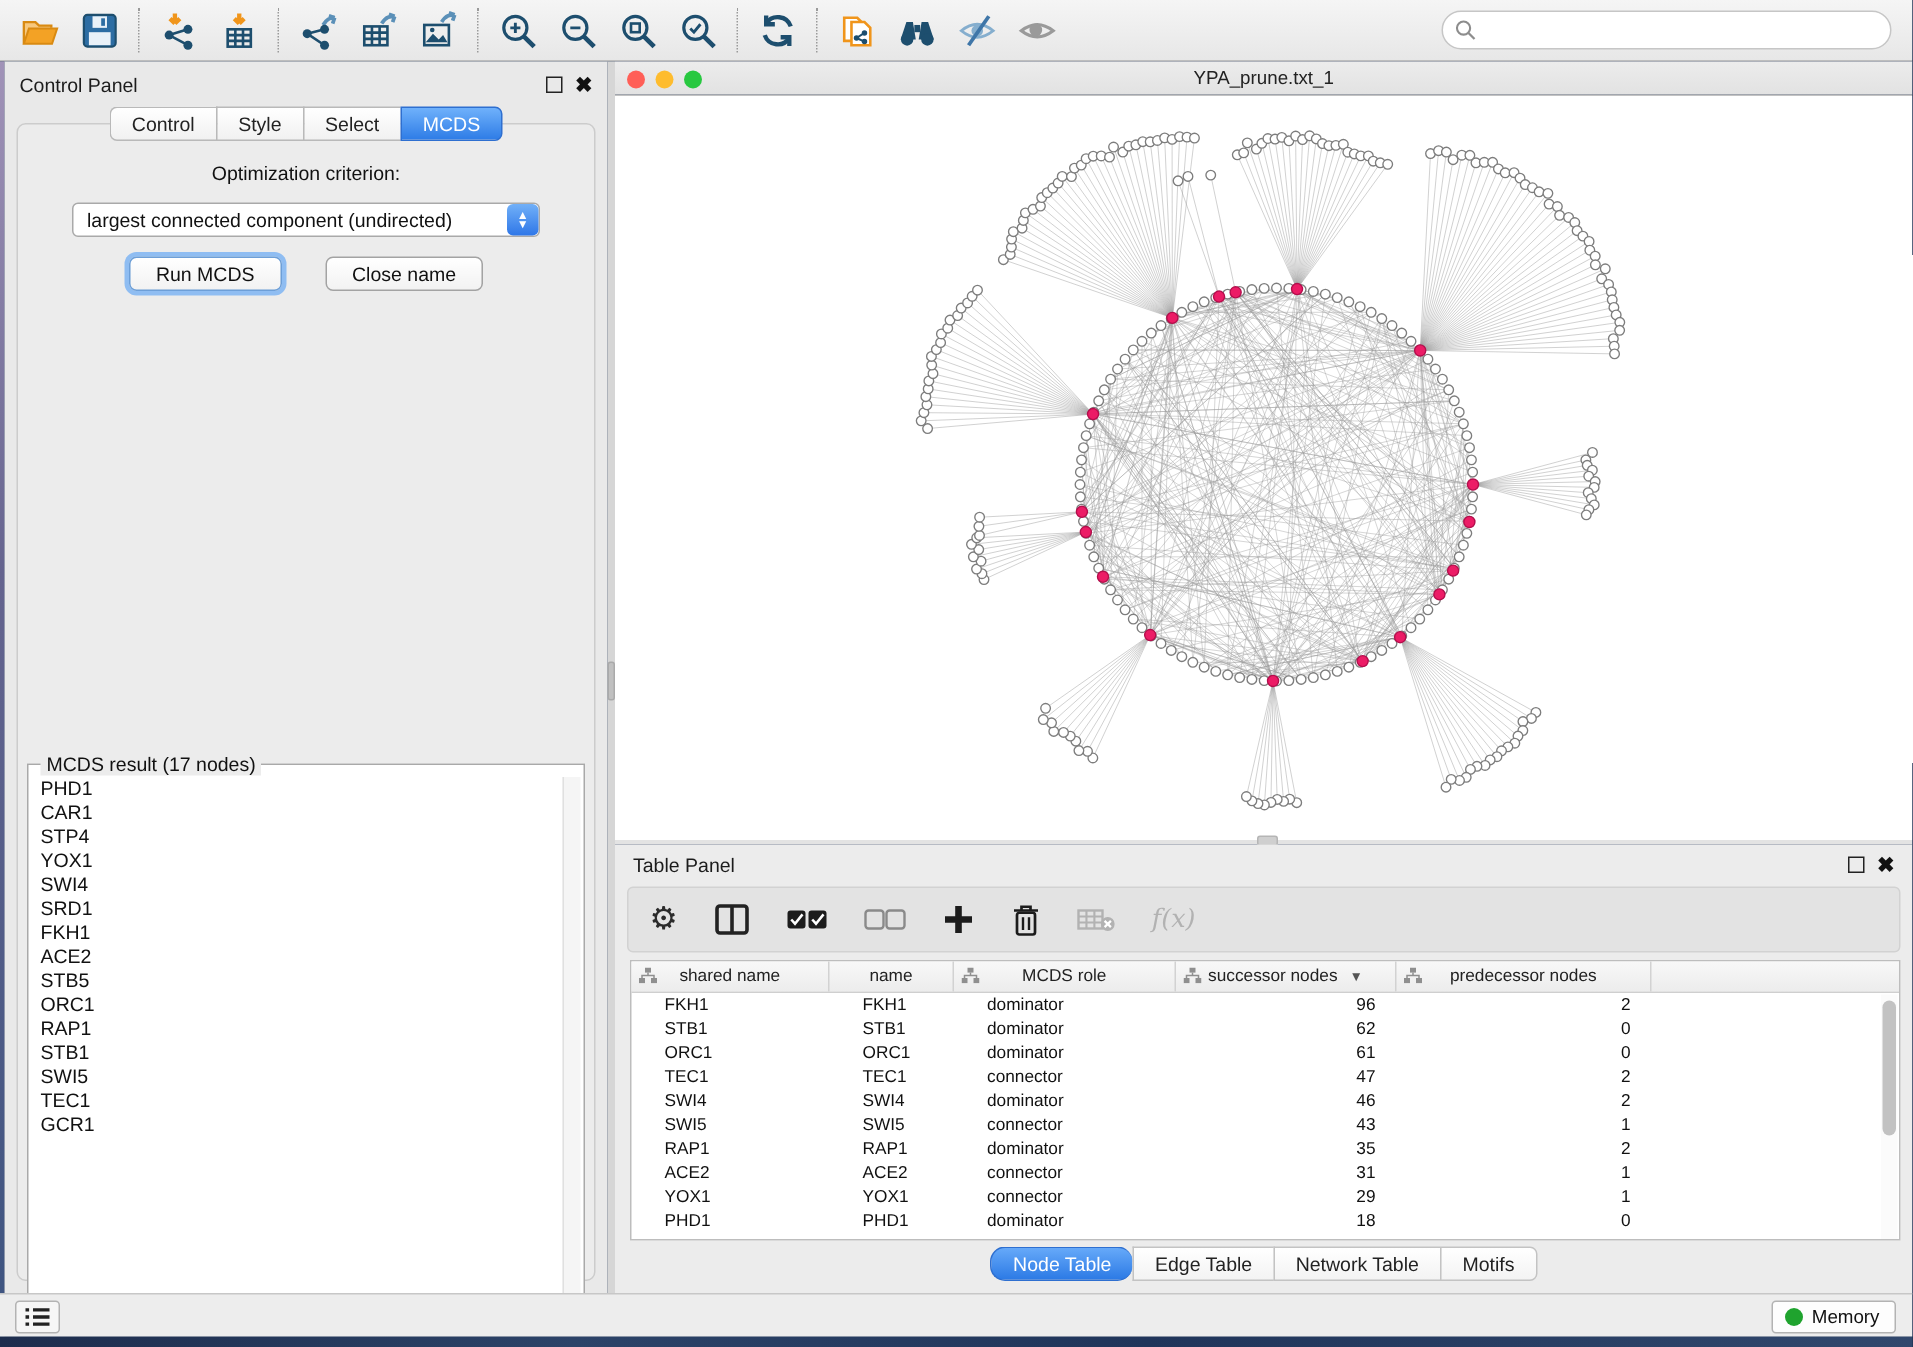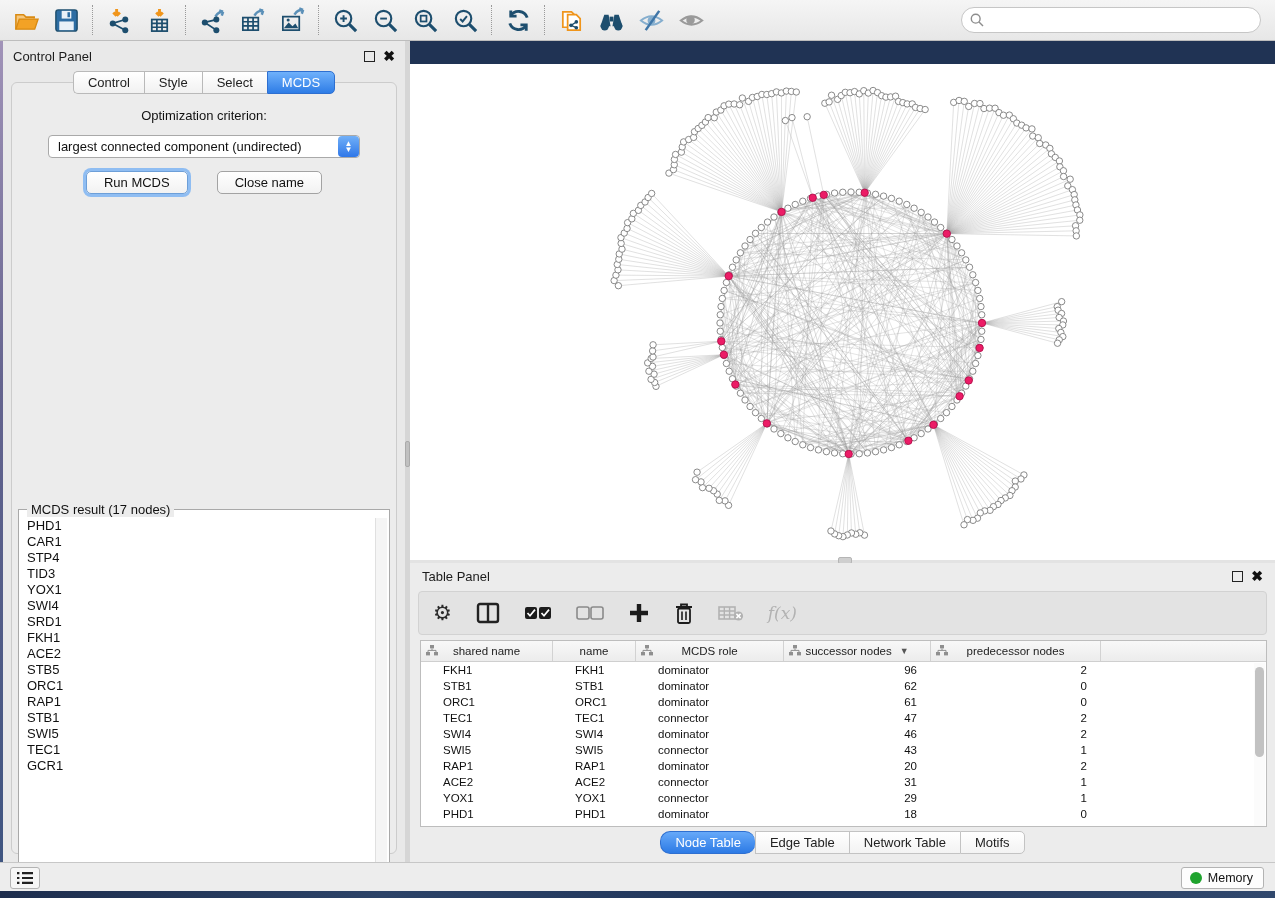--- a/index.html
+++ b/index.html
@@ -303,21 +303,20 @@
       <div class="btn-row">
         <button class="push-btn focused">Run MCDS</button>
         <button class="push-btn">Close name</button>
       </div>
       <div class="result-box">
         <span class="result-legend">MCDS result (17 nodes)</span>
         <div class="result-list" id="mcds-list">
             <div class="list-item">PHD1</div>
             <div class="list-item">CAR1</div>
             <div class="list-item">STP4</div>
-            <div class="list-item">TID3</div>
             <div class="list-item">YOX1</div>
             <div class="list-item">SWI4</div>
             <div class="list-item">SRD1</div>
             <div class="list-item">FKH1</div>
             <div class="list-item">ACE2</div>
             <div class="list-item">STB5</div>
             <div class="list-item">ORC1</div>
             <div class="list-item">RAP1</div>
             <div class="list-item">STB1</div>
             <div class="list-item">SWI5</div>
@@ -327,20 +326,28 @@
         <div class="result-scroll"></div>
       </div>
     </div>
   </div>
 
   <div class="vsplitter">
     <div class="handle"></div>
   </div>
 
   <div class="network-window">
+    <div class="net-titlebar">
+      <span class="traffic">
+        <span class="light red"></span>
+        <span class="light yellow"></span>
+        <span class="light green"></span>
+      </span>
+      <span>YPA_prune.txt_1</span>
+    </div>
     <div class="net-canvas">
       <svg id="net-svg" width="865" height="496">
           <g>
             <line x1="364.000131949686" y1="364.9812262631181" x2="489.22431640169276" y2="380.80071965136096" stroke="#9a9a9a" stroke-width="0.6" opacity="0.45"></line>
             <line x1="335.0187737368819" y1="182.00013194968605" x2="330.39304175923604" y2="329.1933101422486" stroke="#9a9a9a" stroke-width="0.6" opacity="0.45"></line>
             <line x1="555.7961750857461" y1="195.8902686926753" x2="424.58134640307617" y2="388.9670258721966" stroke="#9a9a9a" stroke-width="0.6" opacity="0.45"></line>
             <line x1="570.9670258721966" y1="275.4186535969239" x2="351.32432912334184" y2="354.49489019220493" stroke="#9a9a9a" stroke-width="0.6" opacity="0.45"></line>
             <line x1="340.06276519637163" y1="175.49745734292162" x2="465.5469522107299" y2="387.6796298454582" stroke="#9a9a9a" stroke-width="0.6" opacity="0.45"></line>
             <line x1="571.7415014241036" y1="250.77444194165992" x2="351.32432912334184" y2="163.50510980779504" stroke="#9a9a9a" stroke-width="0.6" opacity="0.45"></line>
             <line x1="310.2584985758964" y1="267.22555805834014" x2="565.5884036346652" y2="299.4812262631181" stroke="#9a9a9a" stroke-width="0.6" opacity="0.45"></line>
@@ -1346,21 +1353,21 @@
             <div class="td left" style="width: 132px;">SWI5</div>
             <div class="td left" style="width: 83px;">SWI5</div>
             <div class="td left" style="width: 148px;">connector</div>
             <div class="td num" style="width: 147px;">43</div>
             <div class="td num" style="width: 170px;">1</div>
           </div>
           <div class="tr">
             <div class="td left" style="width: 132px;">RAP1</div>
             <div class="td left" style="width: 83px;">RAP1</div>
             <div class="td left" style="width: 148px;">dominator</div>
-            <div class="td num" style="width: 147px;">20</div>
+            <div class="td num" style="width: 147px;">35</div>
             <div class="td num" style="width: 170px;">2</div>
           </div>
           <div class="tr">
             <div class="td left" style="width: 132px;">ACE2</div>
             <div class="td left" style="width: 83px;">ACE2</div>
             <div class="td left" style="width: 148px;">connector</div>
             <div class="td num" style="width: 147px;">31</div>
             <div class="td num" style="width: 170px;">1</div>
           </div>
           <div class="tr">

